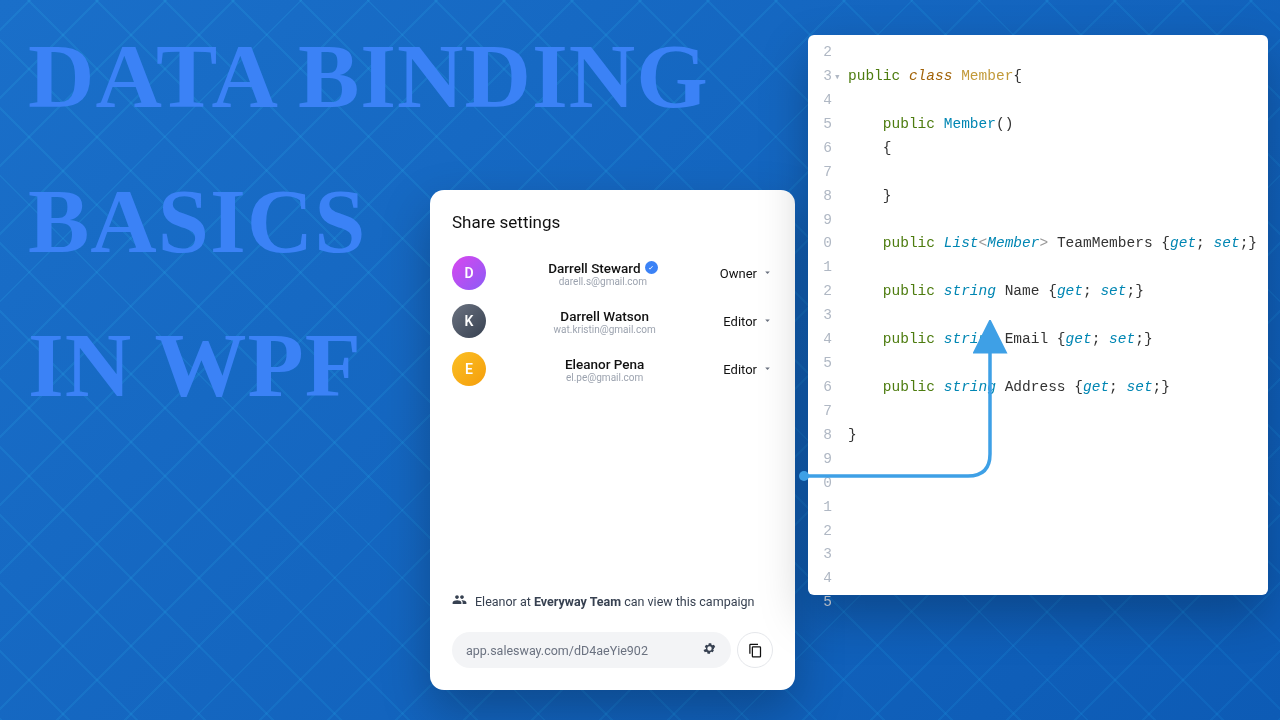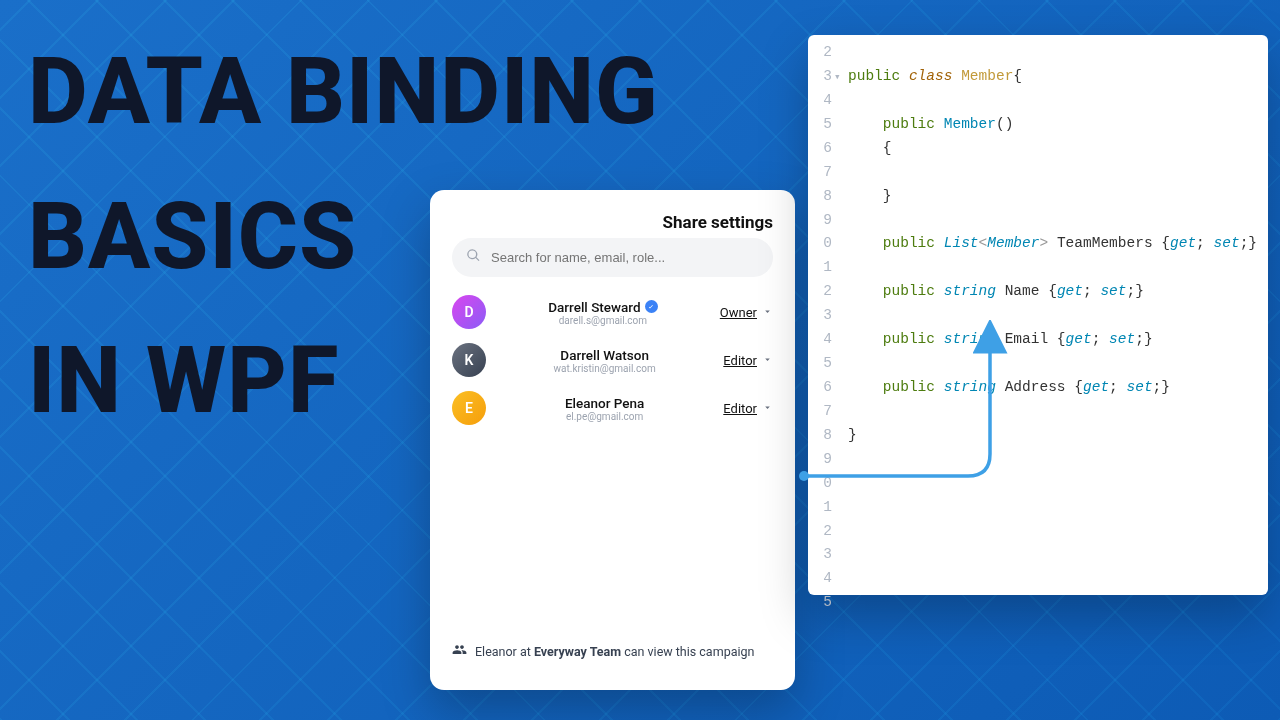--- a/index.html
+++ b/index.html
@@ -11,59 +11,60 @@
 }
 .bg-pattern {
   position: absolute; inset: 0;
   background-image:
     repeating-linear-gradient(45deg, rgba(255,255,255,0.10) 0 2px, transparent 2px 48px),
     repeating-linear-gradient(-45deg, rgba(255,255,255,0.10) 0 2px, transparent 2px 48px);
   mix-blend-mode: overlay;
 }
 .title {
   position: absolute;
-  left: 28px; top: 44px;
-  color: #0f172a;
+  left: 28px; top: 28px;
+  color: #3b82f6;
   font-weight: 800;
   font-size: 92px;
   line-height: 1.05;
   letter-spacing: 1px;
+  font-family: Liberation Serif, serif;
 }
 .title .line { display: block; margin-bottom: 48px; }
 
 
 .share-card {
   position: absolute; left: 430px; top: 190px;
   width: 365px; height: 500px;
   background: #fff; border-radius: 14px;
   box-shadow: 0 20px 48px rgba(0,0,0,0.25);
   padding: 22px;
   display: flex; flex-direction: column;
 }
-.share-card h2 { font-size: 17px; font-weight: 700; color: #111; margin-bottom: 6px; text-align: right; }
+.share-card h2 { font-size: 17px; font-weight: 400; color: #111; margin-bottom: 24px; }
 .search-wrap {
   display: flex; align-items: center;
   background: #f3f4f6; border-radius: 22px;
   padding: 10px 14px; margin-bottom: 18px;
 }
 .search-wrap svg { width: 15px; height: 15px; fill: #9ca3af; margin-right: 10px; }
 .search-wrap input { border: none; background: transparent; outline: none; flex: 1; font-size: 13px; color: #6b7280; }
 .section-label { font-size: 13px; font-weight: 500; color: #111; margin-bottom: 12px; font-family: sans-serif; }
 .members { display: flex; flex-direction: column; gap: 14px; margin-bottom: 10px; }
 .member-row { display: flex; align-items: center; gap: 10px; }
 .avatar { width: 34px; height: 34px; border-radius: 50%; display: flex; align-items: center; justify-content: center; color: #fff; font-weight: 600; font-size: 14px; }
 .avatar.c0 { background: linear-gradient(135deg,#d946ef,#8b5cf6); }
 .avatar.c1 { background: linear-gradient(135deg,#6b7280,#374151); }
 .avatar.c2 { background: linear-gradient(135deg,#fbbf24,#f59e0b); }
 .member-info { flex: 1; min-width: 0; }
 .member-name { font-size: 13.5px; font-weight: 500; color: #111; display: flex; align-items: center; gap: 4px; justify-content: center; }
 .verify { display: inline-flex; width: 13px; height: 13px; border-radius: 50%; background: #3b82f6; align-items: center; justify-content: center; }
 .verify svg { width: 8px; height: 8px; fill: #fff; }
 .member-email { font-size: 10px; color: #9ca3af; text-align: center; }
-.role-select { display: flex; align-items: center; gap: 5px; font-size: 13px; color: #111; cursor: pointer; text-decoration: underline; }
+.role-select { display: flex; align-items: center; gap: 5px; font-size: 13px; color: #111; cursor: pointer; }
 .role-select svg { width: 11px; height: 11px; fill: #6b7280; }
 .everyone-row { margin-top: auto; display: flex; align-items: center; gap: 8px; font-size: 12.5px; color: #374151; padding: 8px 0; }
 .everyone-row svg { width: 15px; height: 15px; fill: #374151; }
 .link-row {
   display: flex; align-items: center; gap: 6px; margin-top: 14px;
 }
 .link-box {
   flex: 1; background: #f3f4f6; border-radius: 20px;
   padding: 9px 14px; font-size: 12.5px; color: #6b7280;
   display: flex; align-items: center; justify-content: space-between;
@@ -111,28 +112,20 @@
 
 <div class="title">
   <span class="line">DATA BINDING</span>
   <span class="line">BASICS</span>
   <span class="line">IN WPF</span>
 </div>
 
 <div class="share-card">
   <h2>Share settings</h2>
 
-  <div class="search-wrap">
-    <span>
-      <svg viewBox="0 0 24 24">
-          <path d="M10 2a8 8 0 105.29 14.03l4.84 4.84 1.41-1.41-4.84-4.84A8 8 0 0010 2zm0 2a6 6 0 110 12 6 6 0 010-12z"></path>
-        </svg>
-    </span>
-    <input type="text" placeholder="Search for name, email, role..." style="">
-  </div>
 
 
   <div class="members" id="members">
       <div class="member-row">
     <div class="avatar c0">D</div>
     <div class="member-info">
       <div class="member-name">
         Darrell Steward
         <span class="verify">
               <svg viewBox="0 0 24 24">
@@ -187,20 +180,35 @@
     <span>
       <svg viewBox="0 0 24 24">
           <path d="M16 11c1.66 0 3-1.34 3-3s-1.34-3-3-3-3 1.34-3 3 1.34 3 3 3zM8 11c1.66 0 3-1.34 3-3S9.66 5 8 5 5 6.34 5 8s1.34 3 3 3zm0 2c-2.33 0-7 1.17-7 3.5V19h14v-2.5C15 14.17 10.33 13 8 13zm8 0c-.29 0-.62.02-.97.05 1.16.84 1.97 1.97 1.97 3.45V19h6v-2.5c0-2.33-4.67-3.5-7-3.5z"></path>
         </svg>
     </span>
     <span>
       <span>Eleanor at </span><b>Everyway Team</b><span> can view this campaign</span>
     </span>
   </div>
 
+  <div class="link-row">
+    <div class="link-box">
+      <span>app.salesway.com/dD4aeYie902</span>
+      <span>
+        <svg class="gear" viewBox="0 0 24 24">
+            <path d="M19.14 12.94a7.49 7.49 0 000-1.88l2.03-1.58-2-3.46-2.39.96a7.51 7.51 0 00-1.63-.94l-.36-2.54h-4l-.36 2.54c-.58.23-1.12.54-1.63.94l-2.39-.96-2 3.46 2.03 1.58a7.49 7.49 0 000 1.88L2.41 14.5l2 3.46 2.39-.96c.51.4 1.05.71 1.63.94l.36 2.54h4l.36-2.54c.58-.23 1.12-.54 1.63-.94l2.39.96 2-3.46-2.03-1.56zM12 15.5A3.5 3.5 0 1112 8.5a3.5 3.5 0 010 7z"></path>
+          </svg>
+      </span>
+    </div>
+    <button class="copy-btn">
+      <svg viewBox="0 0 24 24">
+          <path d="M16 1H4a2 2 0 00-2 2v14h2V3h12V1zm3 4H8a2 2 0 00-2 2v14a2 2 0 002 2h11a2 2 0 002-2V7a2 2 0 00-2-2zm0 16H8V7h11v14z"></path>
+        </svg>
+    </button>
+  </div>
 </div>
 
 <div class="code-card">
   <div class="code-block" id="code-block">
       <div class="code-line"><span class="ln">2</span><span class="fold"></span><span class="code"> </span></div>
       <div class="code-line"><span class="ln">3</span><span class="fold">▾</span><span class="code"><span class="kw">public</span> <span class="itkw">class</span> <span class="cls">Member</span><span class="p">{</span></span></div>
       <div class="code-line"><span class="ln">4</span><span class="fold"></span><span class="code"> </span></div>
       <div class="code-line"><span class="ln">5</span><span class="fold"></span><span class="code">    <span class="kw">public</span> <span class="ty">Member</span><span class="p">()</span></span></div>
       <div class="code-line"><span class="ln">6</span><span class="fold"></span><span class="code">    <span class="p">{</span></span></div>
       <div class="code-line"><span class="ln">7</span><span class="fold"></span><span class="code"> </span></div>

